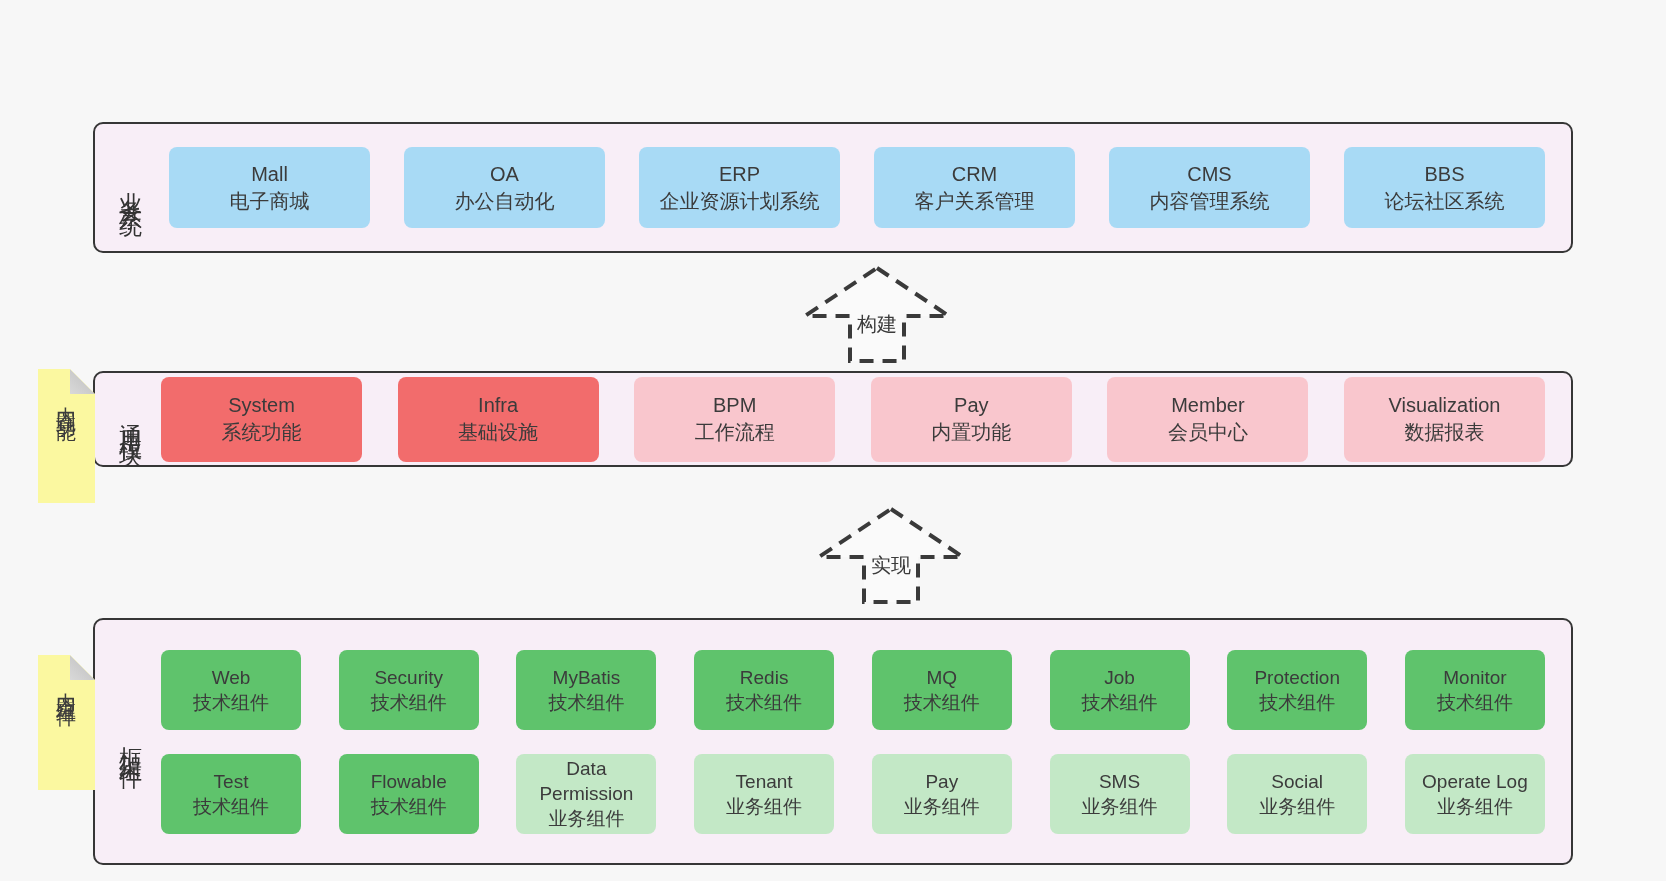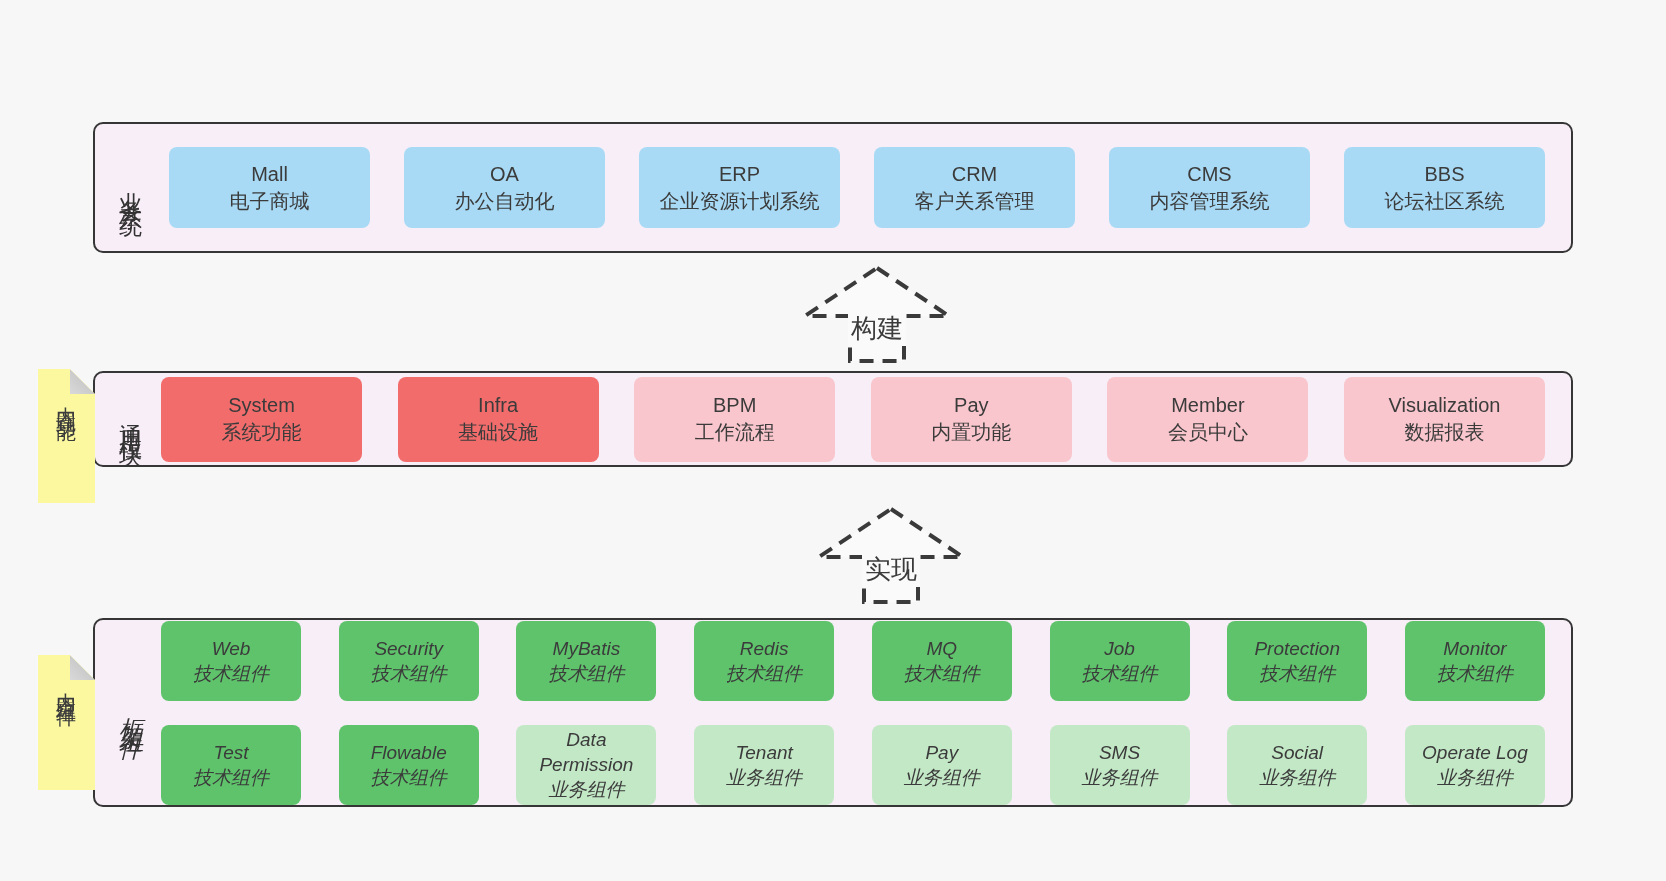--- a/index.html
+++ b/index.html
@@ -10,21 +10,21 @@
     color:var(--text,#3b3b3b);
   }
   .layer{
     position:absolute; left:93px; width:1480px; box-sizing:border-box;
     background:var(--layer-bg,#f8eef7);
     border:2px solid var(--line,#363636); border-radius:10px;
     display:flex; align-items:center; padding:0 26px 0 13px;
   }
   .layer-top{top:122px; height:131px;gap:8px;}
   .layer-mid{top:371px; height:96px;}
-  .layer-bot{top:618px; height:189px;font-style:italic;}
+  .layer-bot{top:618px; height:247px;}
   .vlabel{
     flex:0 0 34px; margin-right:13px; text-align:center;
     writing-mode:vertical-rl; text-orientation:upright;
     font-size:23px; letter-spacing:7px; line-height:34px; color:#333;
     align-self:center; margin-left:6px;
   }
   .rows{flex:1; display:flex; flex-direction:column; gap:24px;}
   .row{display:flex; justify-content:space-between;}
   .box{
     box-sizing:border-box; border-radius:8px; padding:4px 6px;
@@ -56,21 +56,21 @@
     writing-mode:vertical-rl; text-orientation:upright;
     font-size:20px; letter-spacing:5px; line-height:26px;
     margin-top:22px; color:#3b3b3b;
   }
   .arrow{position:absolute; width:150px; height:100px;}
   .arrow-build{left:802px; top:265px;}
   .arrow-implement{left:816px; top:506px;}
   .arrow svg{display:block;}
   .arrow-label{
     position:absolute; left:50%; top:46px; transform:translateX(-50%);
-    background:#fafafa; padding:0 3px; font-size:26px; white-space:nowrap; color:#3b3b3b;
+    background:#fafafa; padding:0 3px; font-size:20px; white-space:nowrap; color:#3b3b3b;
   }
 </style>
 </head>
 <body>
 
 <div class="canvas">
 
   <section class="layer layer-top">
     <div class="vlabel">业务系统</div>
     <div class="rows">

